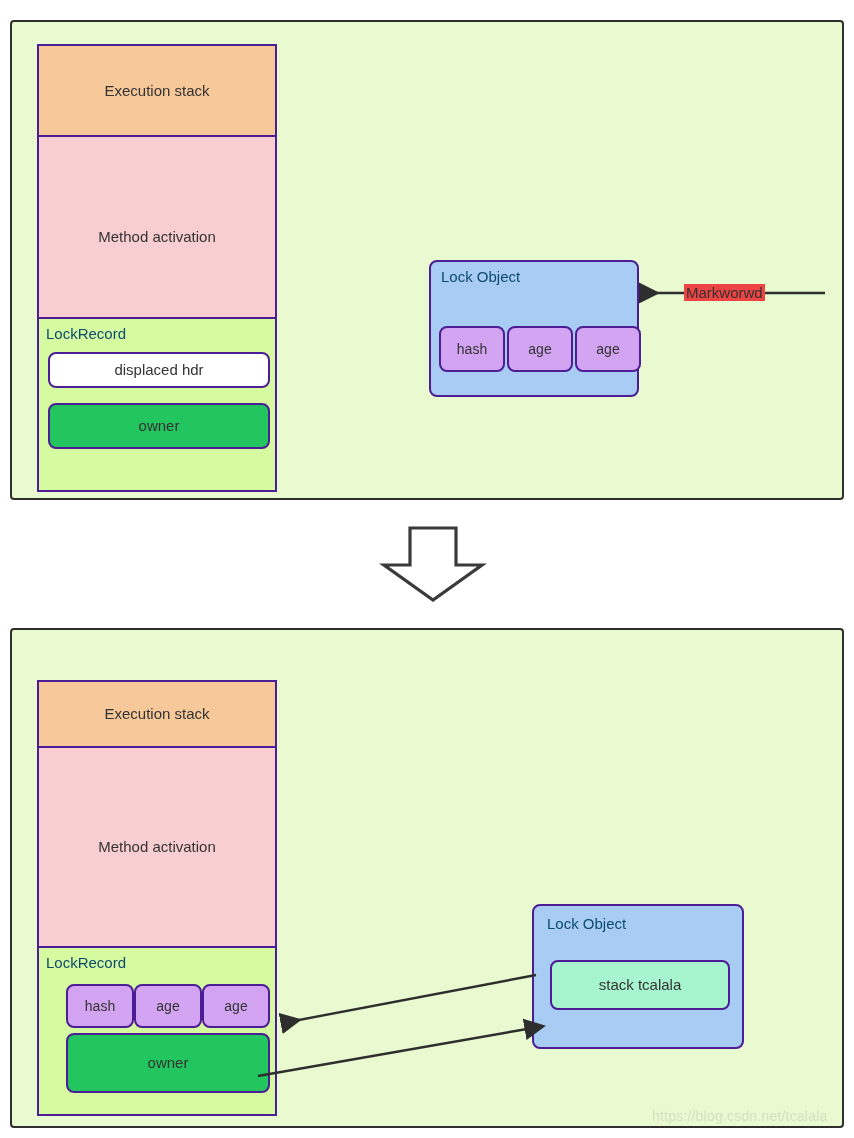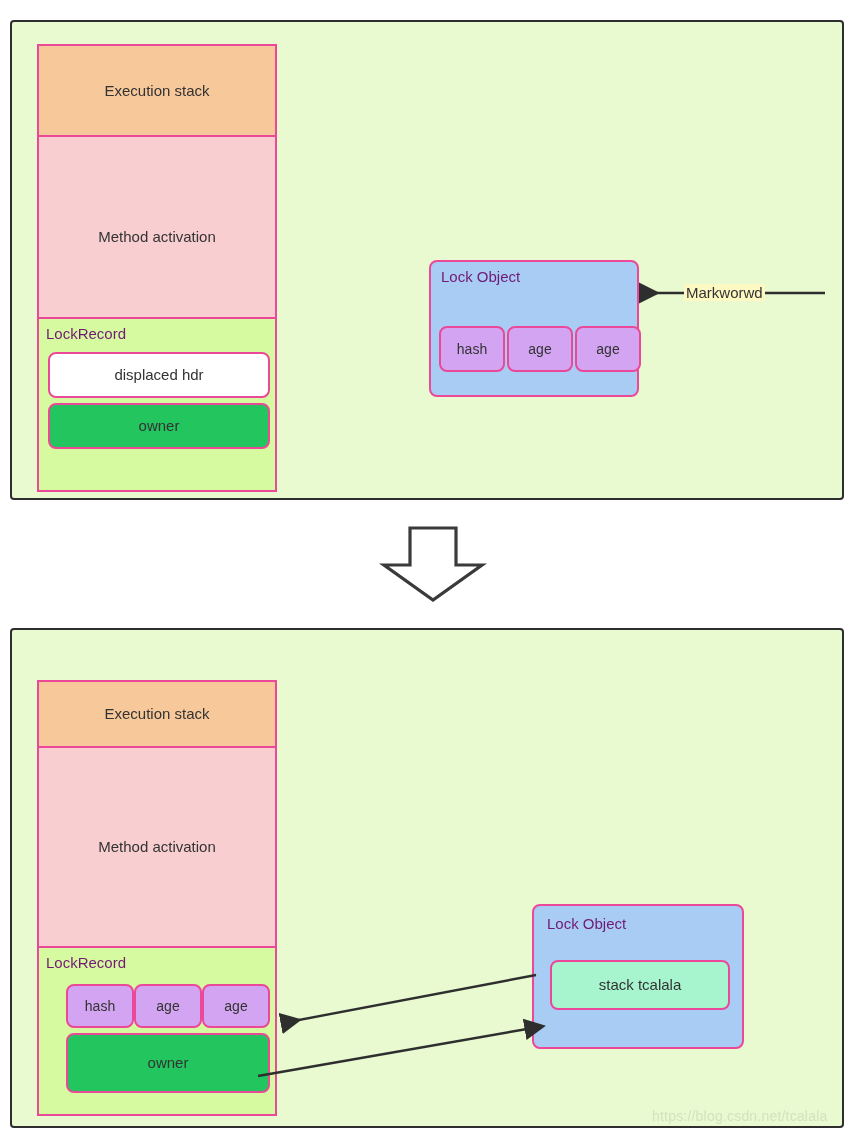--- a/index.html
+++ b/index.html
@@ -28,21 +28,21 @@
     position: absolute;
     background: #e9f9d0;
     border: 2px solid #2e2e2e;
     border-radius: 4px;
     box-sizing: border-box;
   }
 
   .box {
     position: absolute;
     box-sizing: border-box;
-    border: 2px solid #ec4899;
+    border: 2px solid #4c1d95;
     display: flex;
     align-items: center;
     justify-content: center;
     font-size: 15px;
     color: #333333;
     text-align: center;
     line-height: 1.2;
   }
 
   .box-sq { border-radius: 0; }
@@ -54,21 +54,21 @@
   .c-white  { background: #ffffff; }
   .c-cyan   { background: #22c55e; }
   .c-blue   { background: #a9ccf5; }
   .c-purple { background: #d3a4f2; }
   .c-mint   { background: #a7f5cf; }
 
   
   .corner-label {
     position: absolute;
     font-size: 15px;
-    color: #701a75;
+    color: #0c4a6e;
     white-space: nowrap;
     pointer-events: none;
   }
 
   .svg-layer {
     position: absolute;
     left: 0; top: 0;
     width: 854px;
     height: 1138px;
     overflow: visible;
@@ -78,21 +78,21 @@
     stroke: #2e2e2e;
     stroke-width: 2.4;
     fill: none;
   }
   .arrowhead { fill: #2e2e2e; }
 
   .edge-label {
     position: absolute;
     font-size: 15px;
     color: #333333;
-    background: #fef9c3;
+    background: #ef4444;
     padding: 0 2px;
     white-space: nowrap;
   }
 
   .watermark {
     position: absolute;
     font-size: 14px;
     color: #d3e3c0;
     white-space: nowrap;
     letter-spacing: 0.2px;
@@ -109,21 +109,21 @@
       <span>Execution stack</span>
     </div>
 
     <div class="box box-sq c-pink" style="left:25px; top:113px; width:240px; height:204px;">
       <span>Method activation</span>
     </div>
 
     <div class="box box-sq c-green" style="left:25px; top:295px; width:240px; height:175px; display:block;">
       <span class="corner-label" style="left:7px; top:6px;">LockRecord</span>
 
-      <div class="box box-rd c-white" style="left:9px; top:33px; width:222px; height:46px;">
+      <div class="box box-rd c-white" style="left:9px; top:33px; width:222px; height:36px;">
         <span>displaced hdr</span>
       </div>
 
       <div class="box box-rd c-cyan" style="left:9px; top:84px; width:222px; height:46px;">
         <span>owner</span>
       </div>
     </div>
 
     <div class="box box-rd c-blue" style="left:417px; top:238px; width:210px; height:137px; display:block;">
       <span class="corner-label" style="left:10px; top:6px;">Lock Object</span>

